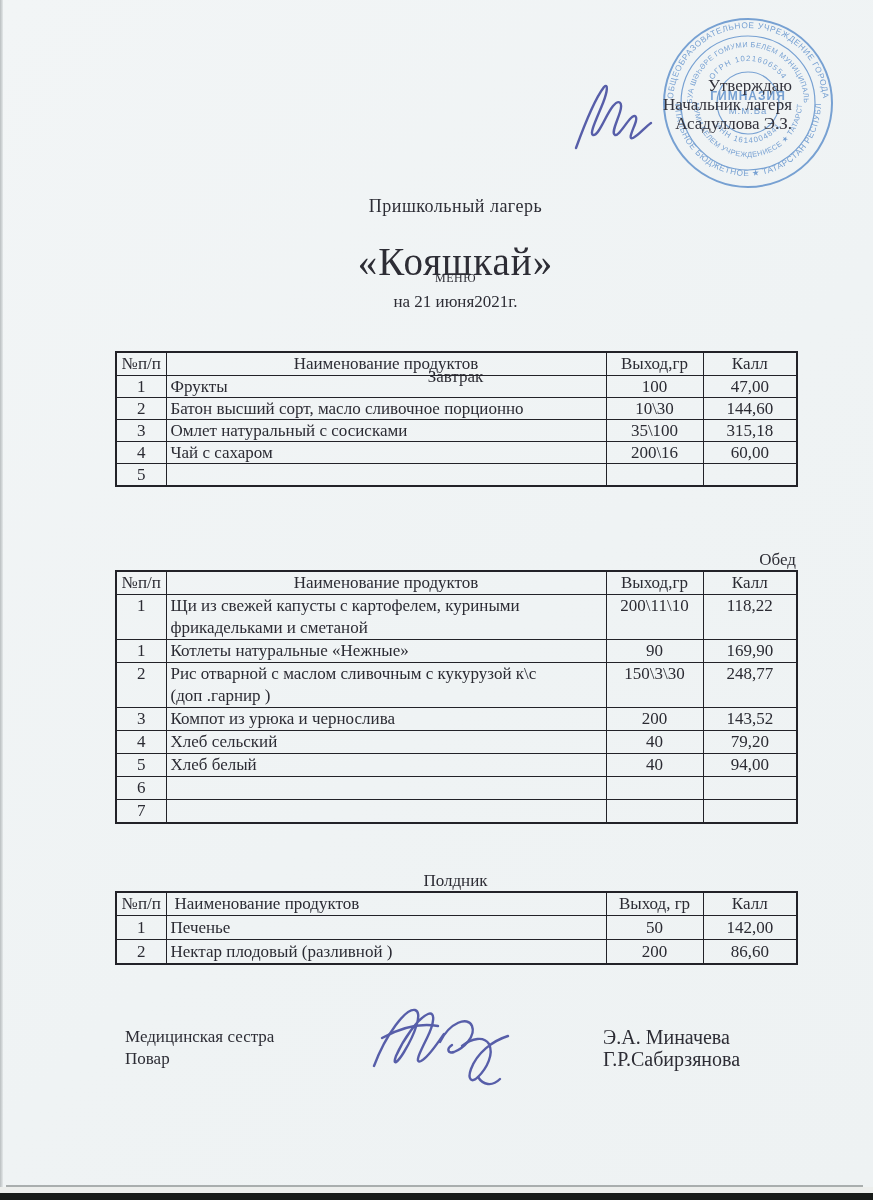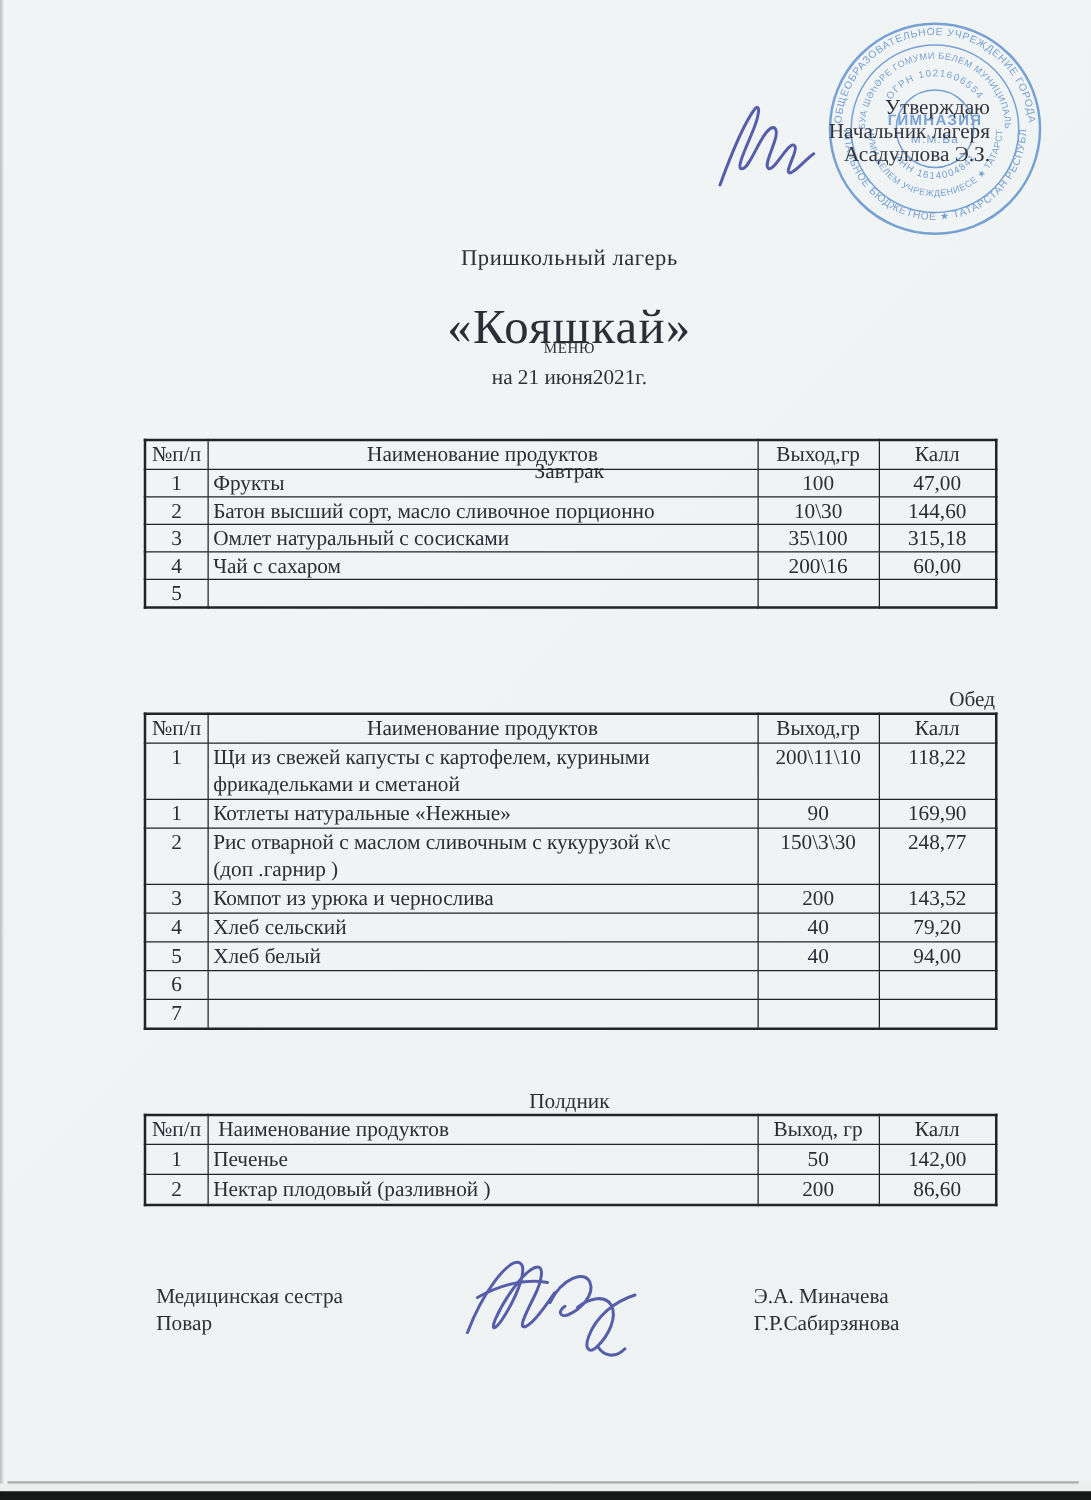--- a/index.html
+++ b/index.html
@@ -55,21 +55,21 @@
   .tbl th { font-weight:normal; height:22px; line-height:22px; }
   .tbl td { text-align:center; }
   .tbl td.c1 { text-align:left; padding-left:4px; white-space:pre-line; }
   .tbl th.left { text-align:left; padding-left:8px; }
   .tbl { border:2px solid #222228; }
   .tbl-breakfast td { height:21px; line-height:21px; }
   .tbl-lunch td { height:22px; line-height:22px; }
   .tbl-snack td { height:23px; line-height:23px; }
 
   .foot-roles { position:absolute; left:125px; top:1026px; font-size:17px; line-height:22px; }
-  .foot-names { position:absolute; left:603px; top:1026px; font-size:17px; line-height:22px; }
+  .foot-names { position:absolute; left:603px; top:1026px; font-size:20px; line-height:22px; }
 </style>
 </head>
 <body>
 
 <div class="page">
 
   <svg class="stamp" viewBox="0 0 214 186">
     <defs>
       <path id="arcOT" d="M31,93 A75,75 0 0 1 181,93"></path>
       <path id="arcOB" d="M33,93 A73,73 0 0 0 179,93"></path>

